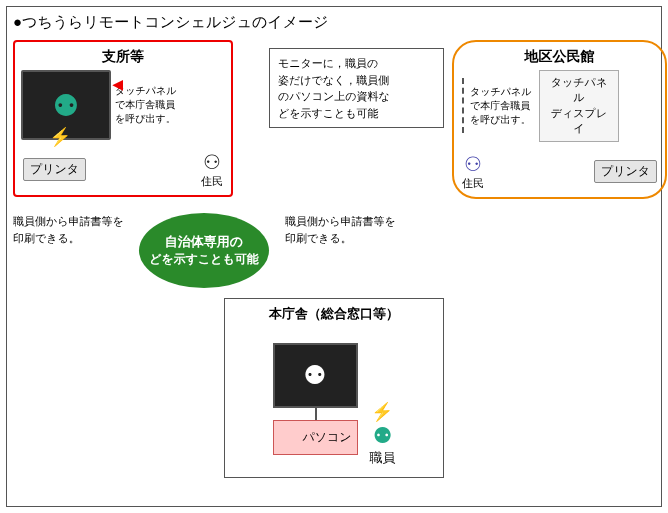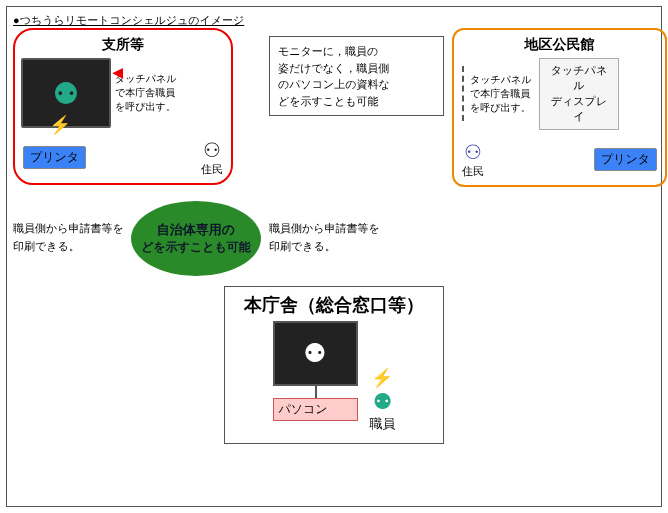--- a/index.html
+++ b/index.html
@@ -13,27 +13,27 @@
     }
     .outer-border {
       border: 1.5px solid #555;
       margin: 6px;
       padding: 6px;
       width: 656px;
       height: 501px;
       position: relative;
     }
     .title {
-      font-size: 11px;
-      text-decoration: underline;
+      font-size: 15px;
+      margin-bottom: 8px;
     }
     
     .shisho-box {
       border: 2px solid #e00;
-      border-radius: 20px;
+      border-radius: 4px;
       padding: 6px;
       width: 220px;
       position: relative;
       flex-shrink: 0;
     }
     .shisho-title {
       text-align: center;
       font-size: 14px;
       font-weight: bold;
       margin-bottom: 4px;
@@ -45,41 +45,41 @@
       border-radius: 2px;
       width: 90px;
       height: 70px;
       display: flex;
       align-items: center;
       justify-content: center;
       position: relative;
       flex-shrink: 0;
     }
     .printer-label {
-      background: #3b82f6;
+      background: #e5e5e5;
       border: 1px solid #888;
       padding: 2px 6px;
       font-size: 12px;
       border-radius: 2px;
     }
 
     
     .middle-desc {
       border: 1px solid #555;
       padding: 6px 8px;
       font-size: 11px;
       line-height: 1.5;
       width: 175px;
       flex-shrink: 0;
     }
 
     
     .chiiku-box {
       border: 2px solid #e80;
-      border-radius: 12px;
+      border-radius: 24px;
       padding: 6px;
       width: 215px;
       position: relative;
       flex-shrink: 0;
     }
     .chiiku-title {
       text-align: center;
       font-size: 14px;
       font-weight: bold;
       margin-bottom: 4px;
@@ -96,41 +96,41 @@
     
     .internet-circle {
       background: #2a8a2a;
       border-radius: 50%;
       width: 130px;
       height: 75px;
       display: flex;
       flex-direction: column;
       align-items: center;
       justify-content: center;
-      color: #0f172a;
+      color: #ffffff;
       font-size: 13px;
       font-weight: bold;
       line-height: 1.4;
       text-align: center;
       flex-shrink: 0;
     }
 
     
     .honcho-box {
       border: 1.5px solid #555;
       padding: 6px 10px;
       width: 220px;
       margin: 0 auto;
       position: relative;
     }
     .honcho-title {
       text-align: center;
-      font-size: 18px;
-      font-weight: bold;
-      margin-bottom: 4px;
+      font-size: 13px;
+      font-weight: bold;
+      margin-bottom: 20px;
       font-family: Liberation Mono, monospace;
     }
     .monitor-small {
       background: #222;
       border: 2px solid #555;
       width: 85px;
       height: 65px;
       display: flex;
       align-items: center;
       justify-content: center;
@@ -191,21 +191,21 @@
         <div style="display:flex; flex-direction:column; align-items:center;">
           <span style="font-size:20px; color:#44a;">⚇</span>
           <span style="font-size:11px;">住民</span>
         </div>
         <div class="printer-label">プリンタ</div>
       </div>
     </div>
 
   </div>
 
-  <div style="display:flex; align-items:center; gap:0; margin-top:14px; position:relative;">
+  <div style="display:flex; align-items:flex-start; gap:8px; margin-top:14px; position:relative;">
 
     <div style="width:118px; font-size:11px; line-height:1.6;">職員側から申請書等を<br>印刷できる。</div>
 
     <div class="internet-circle">
       <span>自治体専用の</span>
       <span style="font-size:12px;">どを示すことも可能</span>
     </div>
 
     <div style="width:150px; font-size:11px; line-height:1.6; margin-left:8px;">職員側から申請書等を<br>印刷できる。</div>
 
@@ -215,21 +215,21 @@
     <div class="honcho-box">
       <div class="honcho-title">本庁舎（総合窓口等）</div>
       <div style="display:flex; align-items:flex-end; justify-content:center; gap:12px;">
 
         <div style="position:relative; margin-bottom:16px;">
           <div class="monitor-small">
             <span style="color:#fff; font-size:26px;">⚉</span>
           </div>
 
           <div style="border-left:2px dashed #555; height:12px; width:1px; margin-left:42px;"></div>
-          <div style="background:#fcc; border:1px solid #c55; padding:2px 5px; font-size:12px; text-align:left; white-space:nowrap; margin-top:0px;">パソコン</div>
+          <div style="background:#fcc; border:1px solid #c55; padding:8px 5px; font-size:12px; text-align:right; white-space:nowrap; margin-top:0px;">パソコン</div>
         </div>
 
         <div style="display:flex; flex-direction:column; align-items:center; margin-bottom:4px;">
           <span style="font-size:18px; color:#e8e800;">⚡</span>
           <span style="font-size:22px; color:#2a8;">⚉</span>
           <span style="font-size:13px;">職員</span>
         </div>
       </div>
     </div>
   </div>

